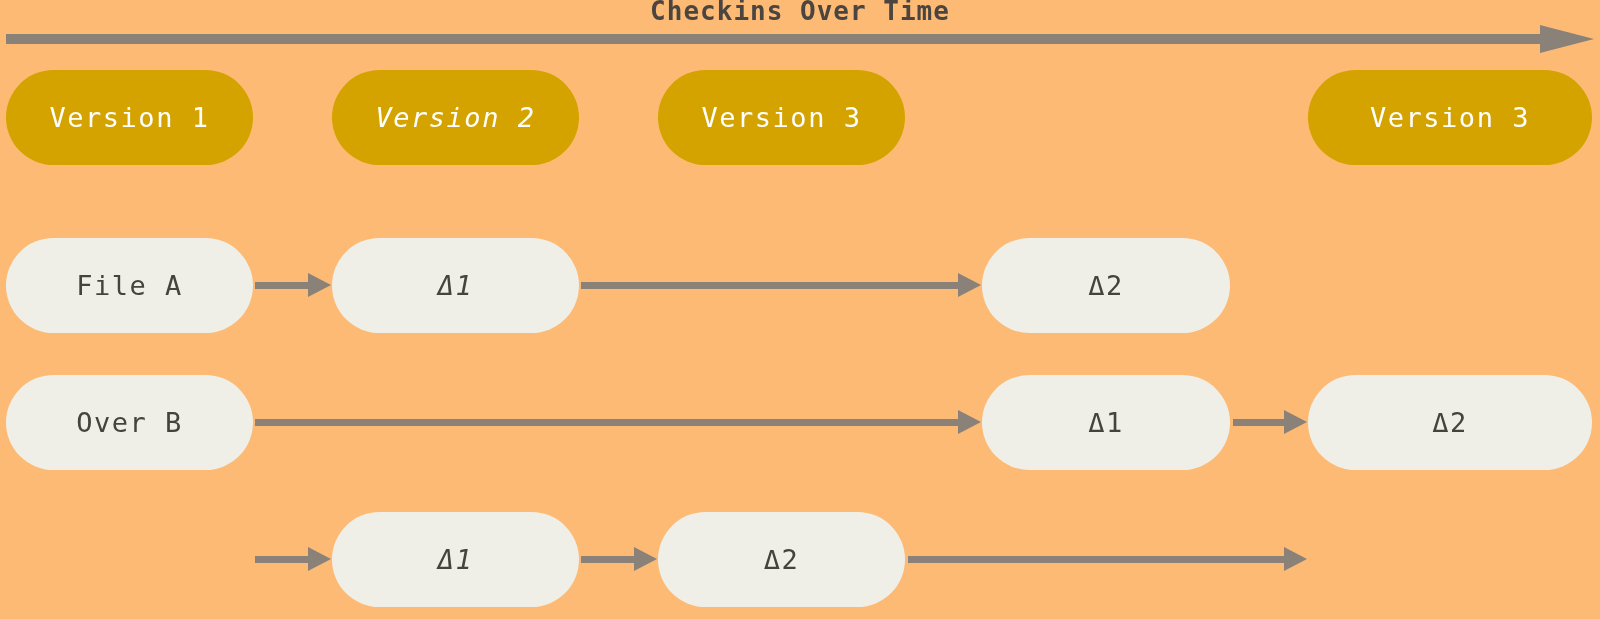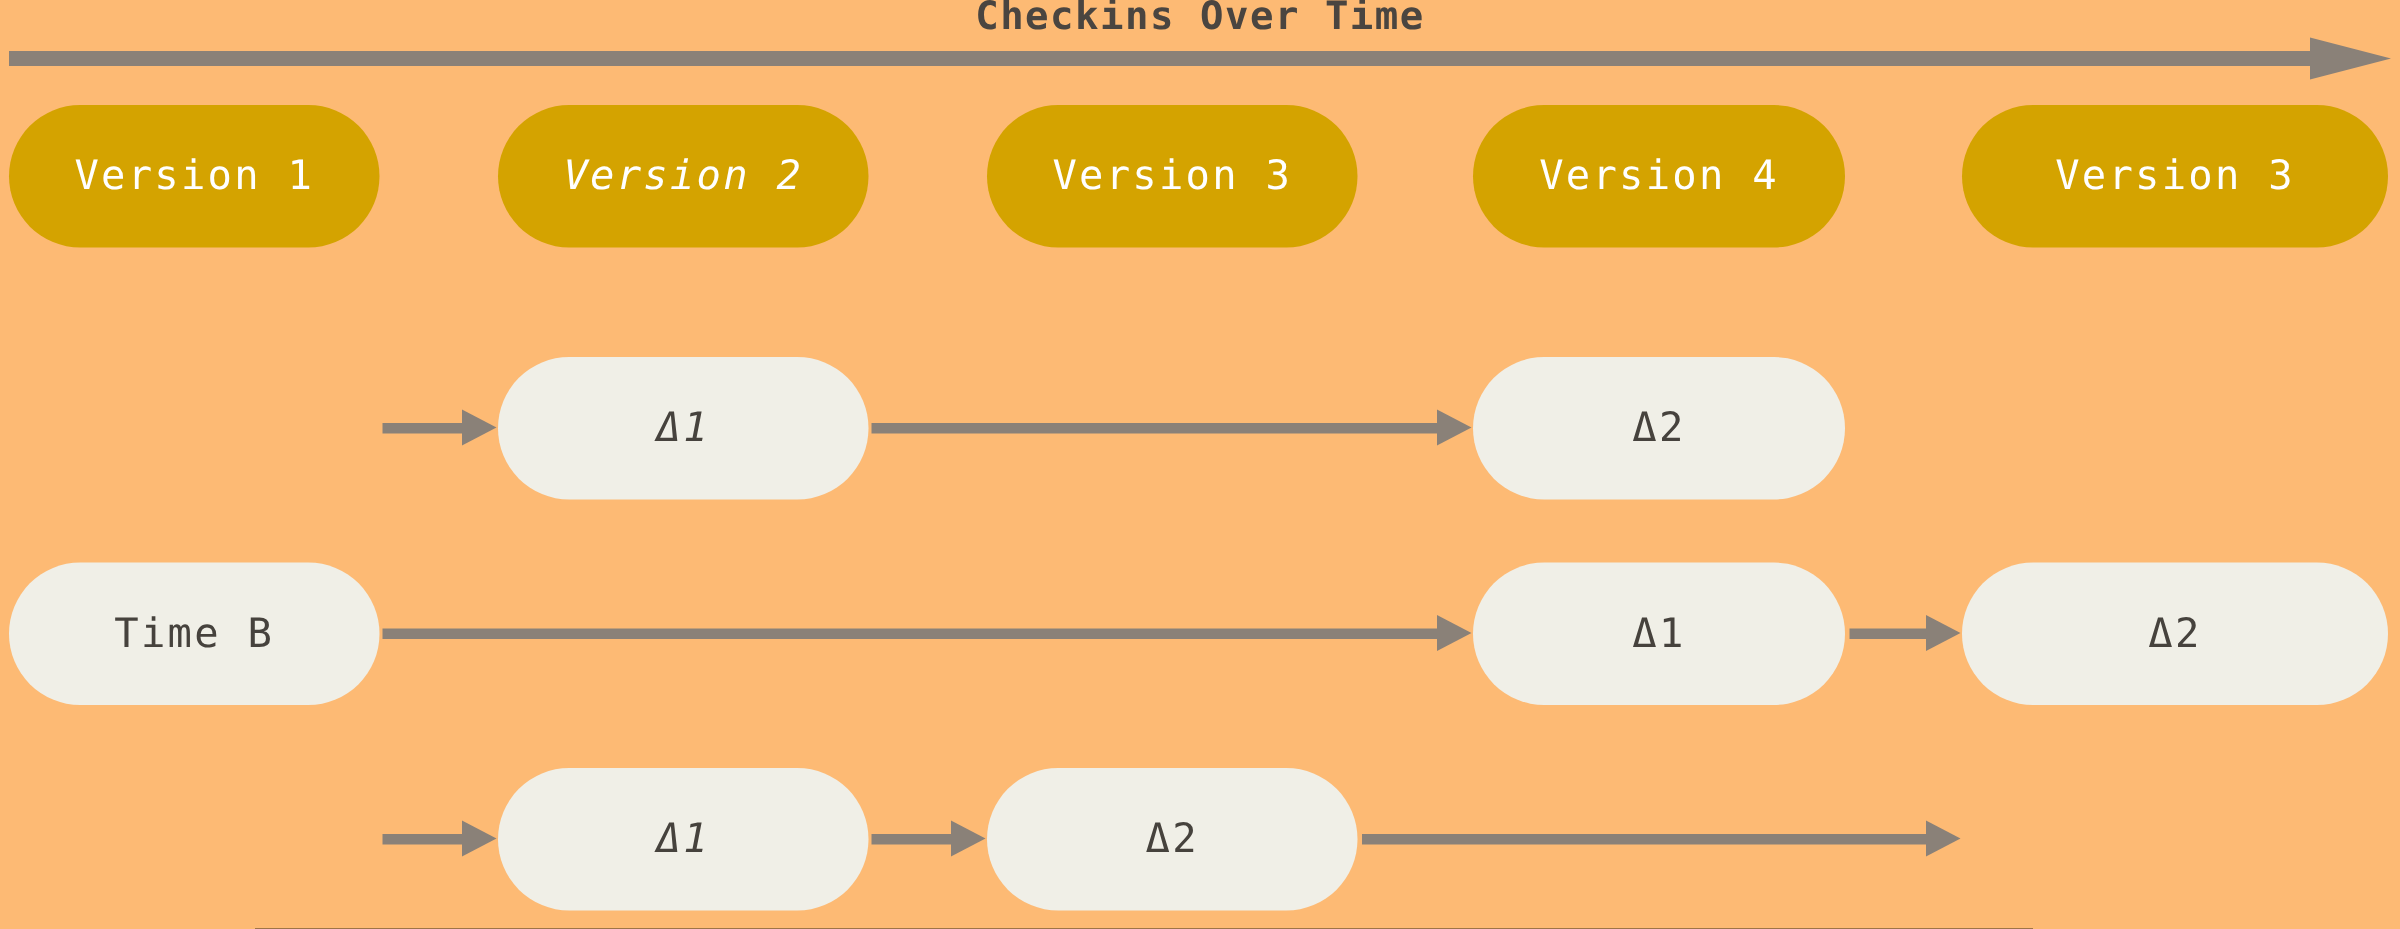--- a/index.html
+++ b/index.html
@@ -133,30 +133,30 @@
 <div id="stage">
 
   <div id="title">Checkins Over Time</div>
 
   <div id="axis-line"></div>
   <div id="axis-head"></div>
 
   <div class="node version c1">Version 1</div>
   <div class="node version c2">Version 2</div>
   <div class="node version c3">Version 3</div>
-  <div class="node version c4">Version 4</div>
   <div class="node version c5">Version 3</div>
 
+  <div class="node file rA c1">File A</div>
   <div class="node file rA c2">Δ1</div>
   <div class="node file rA c4">Δ2</div>
 
   <div class="conn aA hop-1-2"></div>
   <div class="conn aA run-2-4"></div>
 
-  <div class="node file rB c1">Time B</div>
+  <div class="node file rB c1">Over B</div>
   <div class="node file rB c4">Δ1</div>
   <div class="node file rB c5">Δ2</div>
 
   <div class="conn aB run-1-4"></div>
   <div class="conn aB hop-4-5"></div>
 
   <div class="node file rC c2">Δ1</div>
   <div class="node file rC c3">Δ2</div>
 
   <div class="conn aC hop-1-2"></div>

